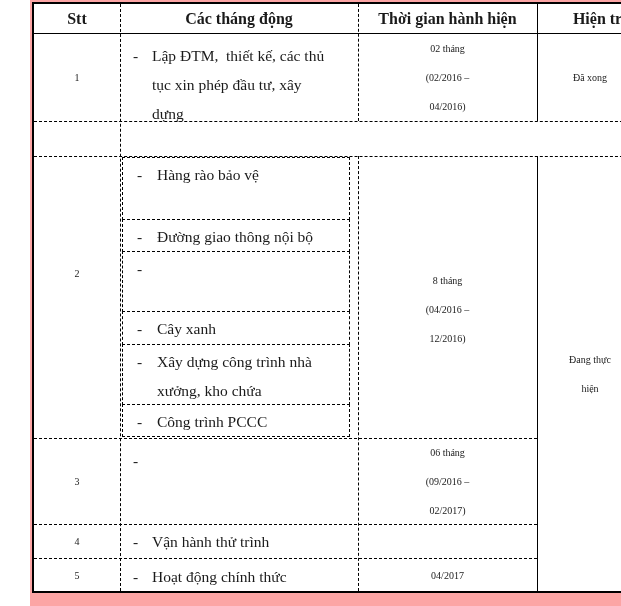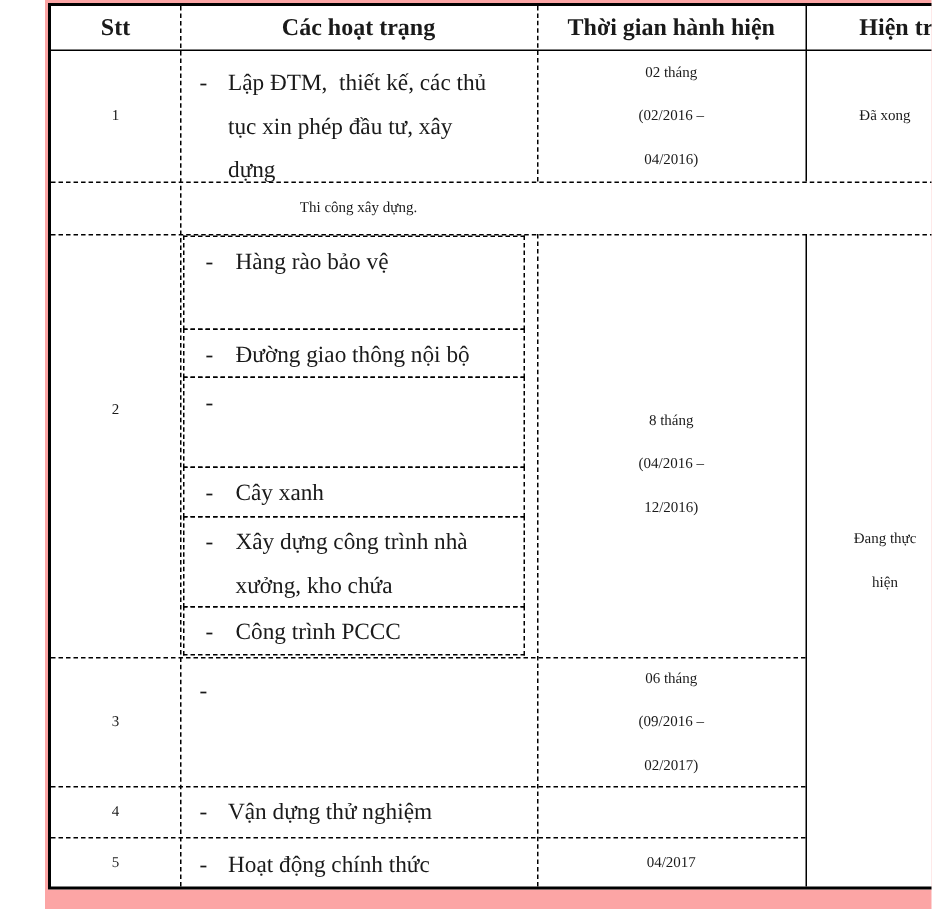--- a/index.html
+++ b/index.html
@@ -47,37 +47,36 @@
     <div class="vline solid" style="left:503px; top:152px; bottom:0;"></div>
 
     <div class="hline solid" style="top:29px; left:0; right:0;"></div>
     <div class="hline" style="top:117px; left:0; right:0;"></div>
     <div class="hline" style="top:152px; left:0; right:0;"></div>
     <div class="hline" style="top:434px; left:0; width:503px;"></div>
     <div class="hline" style="top:520px; left:0; width:503px;"></div>
     <div class="hline" style="top:554px; left:0; width:503px;"></div>
 
     <div class="cell header-cell" style="left:0; top:0; width:86px; height:29px;">Stt</div>
-    <div class="cell header-cell" style="left:86px; top:0; width:238px; height:29px;">Các hoạt trạng</div>
+    <div class="cell header-cell" style="left:86px; top:0; width:238px; height:29px;">Các tháng động</div>
     <div class="cell header-cell" style="left:324px; top:0; width:179px; height:29px;">Thời gian hành hiện</div>
     <div class="cell header-cell" style="left:503px; top:0; width:106px; height:29px;padding-left:20px;">Hiện trạng</div>
 
     <div class="cell" style="left:0; top:29px; width:86px; height:88px;">1</div>
     <div class="item" style="left:86px; top:29px; width:238px; height:88px; padding:8px 0 0 13px;">
       <span class="dash">-</span>
       <span>Lập ĐTM,  thiết kế, các thủ
 tục xin phép đầu tư, xây
 dựng</span>
     </div>
     <div class="cell" style="left:324px; top:29px; width:179px; height:88px;">02 tháng
 (02/2016 –
 04/2016)</div>
     <div class="cell" style="left:503px; top:29px; width:106px; height:88px;">Đã xong</div>
 
-    <div class="cell" style="left:86px; top:117px; width:238px; height:35px;">Thi công xây dựng.</div>
 
     <div class="cell" style="left:0; top:152px; width:86px; height:234px;">2</div>
 
     <div class="subbox" style="top:153px; height:63px;">
       <div class="item">
         <span class="dash">-</span>
         <span>Hàng rào bảo vệ</span>
       </div>
     </div>
     <div class="subbox" style="top:215px; height:33px;">
@@ -121,21 +120,21 @@
     <div class="item" style="left:86px; top:434px; width:238px; height:86px; padding:8px 0 0 13px;">
       <span class="dash">-</span>
     </div>
     <div class="cell" style="left:324px; top:434px; width:179px; height:86px;">06 tháng
 (09/2016 –
 02/2017)</div>
 
     <div class="cell" style="left:0; top:520px; width:86px; height:34px;">4</div>
     <div class="item" style="left:86px; top:520px; width:238px; height:34px; padding:3px 0 0 13px;">
       <span class="dash">-</span>
-      <span>Vận dựng thử nghiệm</span>
+      <span>Vận hành thử trình</span>
     </div>
 
     <div class="cell" style="left:0; top:554px; width:86px; height:35px;">5</div>
     <div class="item" style="left:86px; top:554px; width:238px; height:35px; padding:4px 0 0 13px;">
       <span class="dash">-</span>
       <span>Hoạt động chính thức</span>
     </div>
     <div class="cell" style="left:324px; top:554px; width:179px; height:35px;">04/2017</div>
 
   </div>

